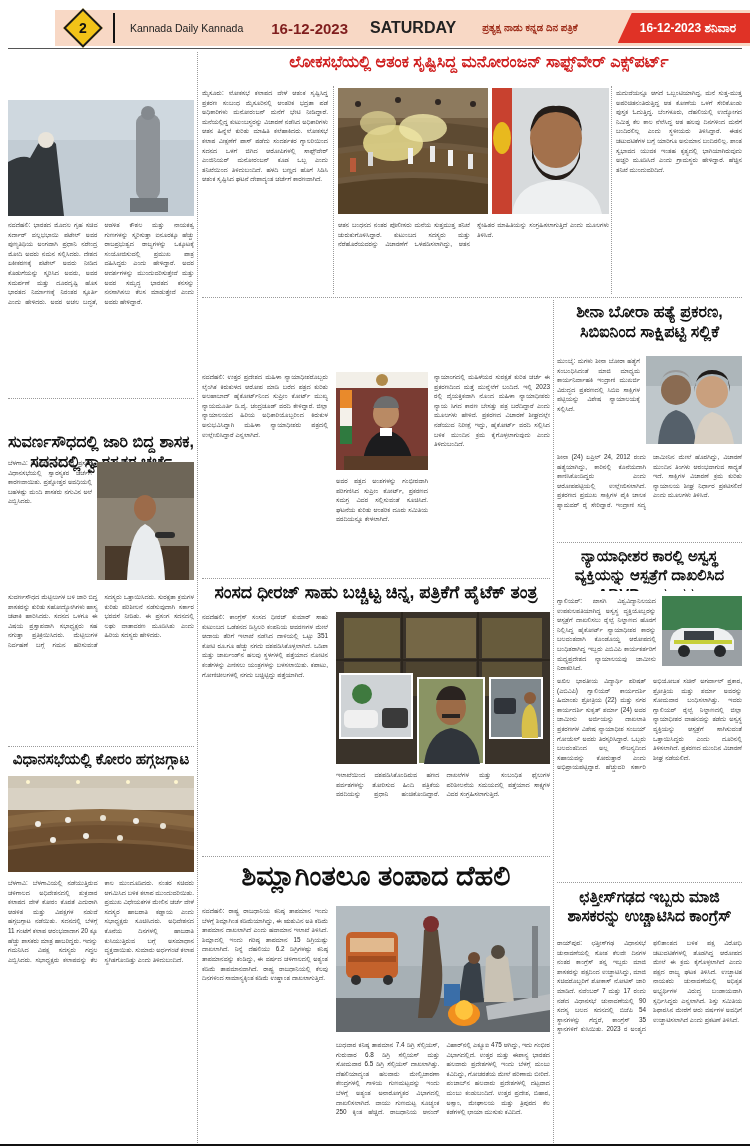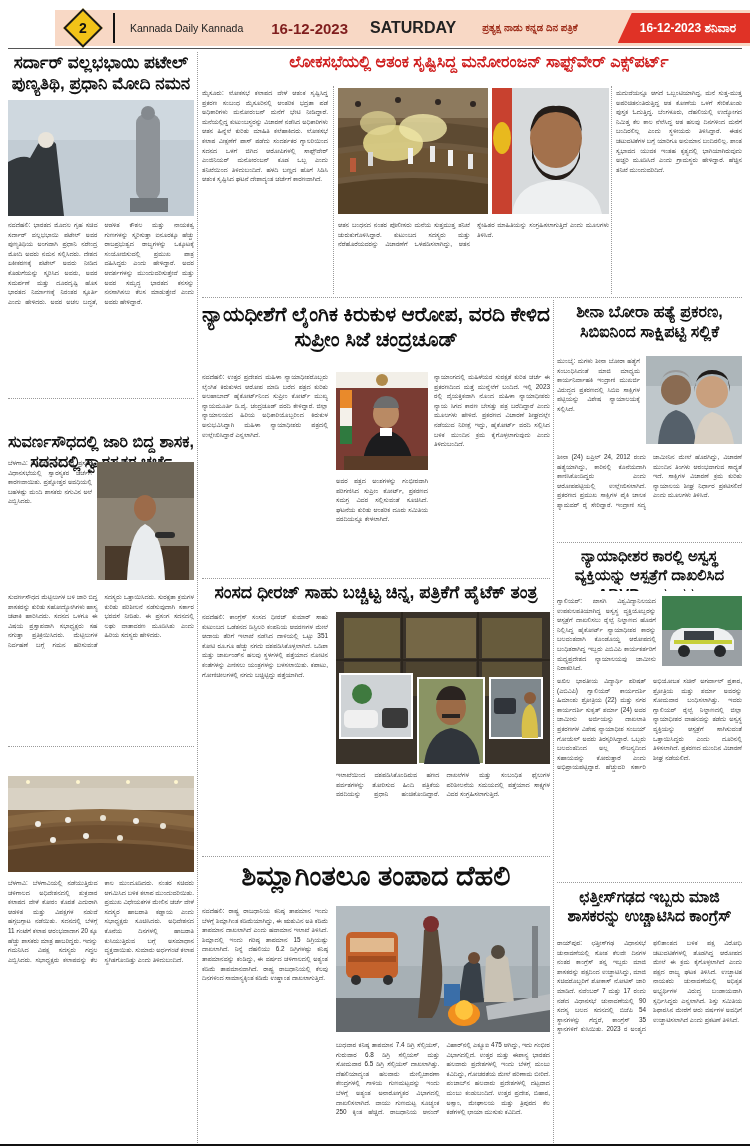--- a/index.html
+++ b/index.html
@@ -51,21 +51,20 @@
     <span class="mast-tag">ಪ್ರತ್ಯಕ್ಷ ನಾಡು ಕನ್ನಡ ದಿನ ಪತ್ರಿಕೆ</span>
     <div id="mast-banner">16-12-2023 ಶನಿವಾರ</div>
   </div>
   <div class="abs rule" style="left:8px;right:8px;top:48px;height:1px;"></div>
 
   <div class="abs dotv" style="left:197px;top:52px;height:1091px;"></div>
   <div class="abs dotv" style="left:553px;top:300px;height:843px;"></div>
   <div class="abs dotv" style="left:333px;top:86px;height:208px;"></div>
   <div class="abs dotv" style="left:611px;top:86px;height:208px;"></div>
 
-  <div class="abs hl" style="left:8px;top:52px;width:186px;height:44px;font-size:17px;">ಸರ್ದಾರ್ ವಲ್ಲಭಭಾಯಿ ಪಟೇಲ್ ಪುಣ್ಯತಿಥಿ, ಪ್ರಧಾನಿ ಮೋದಿ ನಮನ</div>
 
   <div class="abs photo" style="left:8px;top:100px;width:186px;height:116px;">
     <svg viewBox="0 0 186 116" preserveAspectRatio="none">
       <rect width="186" height="116" fill="#c2ccd4"></rect>
       <rect width="186" height="40" fill="#cfd8df"></rect>
       <rect x="128" y="14" width="24" height="86" rx="9" fill="#8e9398"></rect>
       <circle cx="140" cy="13" r="7" fill="#84898e"></circle>
       <rect x="122" y="98" width="38" height="14" fill="#70767b"></rect>
       <path d="M0,116 L0,62 Q14,54 22,58 L30,44 Q40,34 48,44 L56,116 Z" fill="#33383c"></path>
       <circle cx="38" cy="40" r="8" fill="#e9e4da"></circle>
@@ -88,20 +87,21 @@
       <ellipse cx="48" cy="46" rx="11" ry="13" fill="#9c6b4a"></ellipse>
       <path d="M30,118 Q32,70 48,62 Q66,70 68,118 Z" fill="#e9ecee"></path>
       <rect x="58" y="70" width="20" height="6" rx="3" fill="#2c2c2c"></rect>
     </svg>
   </div>
 
   <div class="abs bd c2" style="left:8px;top:592px;width:186px;height:150px;">ಸುವರ್ಣಸೌಧದ ಮೆಟ್ಟಿಲುಗಳ ಬಳಿ ಜಾರಿ ಬಿದ್ದ ಶಾಸಕರನ್ನು ಕುರಿತು ಸಹೋದ್ಯೋಗಿಗಳು ಹಾಸ್ಯ ಚಟಾಕಿ ಹಾರಿಸಿದರು. ಸದನದ ಒಳಗೂ ಈ ವಿಷಯ ಪ್ರಸ್ತಾಪವಾಗಿ ಸಭಾಧ್ಯಕ್ಷರು ಸಹ ನಗುತ್ತಾ ಪ್ರತಿಕ್ರಿಯಿಸಿದರು. ಮೆಟ್ಟಿಲುಗಳ ನಿರ್ವಹಣೆ ಬಗ್ಗೆ ಗಮನ ಹರಿಸುವಂತೆ ಸದಸ್ಯರು ಒತ್ತಾಯಿಸಿದರು. ಸುರಕ್ಷತಾ ಕ್ರಮಗಳ ಕುರಿತು ಪರಿಶೀಲನೆ ನಡೆಸುವುದಾಗಿ ಸರ್ಕಾರ ಭರವಸೆ ನೀಡಿತು. ಈ ಪ್ರಸಂಗ ಸದನದಲ್ಲಿ ಲಘು ವಾತಾವರಣ ಮೂಡಿಸಿತು ಎಂದು ಹಿರಿಯ ಸದಸ್ಯರು ಹೇಳಿದರು.</div>
 
   <div class="abs doth" style="left:8px;top:746px;width:186px;"></div>
 
+  <div class="abs hl" style="left:8px;top:750px;width:186px;height:22px;font-size:15px;">ವಿಧಾನಸಭೆಯಲ್ಲಿ ಕೋರಂ ಹಗ್ಗಜಗ್ಗಾಟ</div>
 
   <div class="abs photo" style="left:8px;top:776px;width:186px;height:96px;">
     <svg viewBox="0 0 186 96" preserveAspectRatio="none">
       <rect width="186" height="96" fill="#d9d2c4"></rect>
       <rect y="34" width="186" height="62" fill="#7a5b3a"></rect>
       <path d="M0,40 Q93,26 186,40 L186,52 Q93,38 0,52 Z" fill="#8a6a44"></path>
       <path d="M0,56 Q93,42 186,56 L186,70 Q93,56 0,70 Z" fill="#6e4f30"></path>
       <path d="M0,74 Q93,60 186,74 L186,96 L0,96 Z" fill="#5d4228"></path>
       <circle cx="30" cy="48" r="3" fill="#f0ede6"></circle>
         <circle cx="60" cy="44" r="3" fill="#f0ede6"></circle>
@@ -159,21 +159,20 @@
       <path d="M20,126 Q24,94 64,92 Q104,94 110,126 Z" fill="#eef0f1"></path>
     </svg>
   </div>
 
   <div class="abs bd c2" style="left:338px;top:220px;width:271px;height:74px;">ಆತನ ಬಂಧನದ ನಂತರ ಪೊಲೀಸರು ಮನೆಯ ಸುತ್ತಮುತ್ತ ತನಿಖೆ ಚುರುಕುಗೊಳಿಸಿದ್ದಾರೆ. ಕುಟುಂಬದ ಸದಸ್ಯರು ಮತ್ತು ನೆರೆಹೊರೆಯವರನ್ನು ವಿಚಾರಣೆಗೆ ಒಳಪಡಿಸಲಾಗಿದ್ದು, ಆತನ ಸ್ನೇಹಿತರ ಮಾಹಿತಿಯನ್ನು ಸಂಗ್ರಹಿಸಲಾಗುತ್ತಿದೆ ಎಂದು ಮೂಲಗಳು ತಿಳಿಸಿವೆ.</div>
 
   <div class="abs bd" style="left:616px;top:88px;width:126px;height:206px;">ಮದುವೆಯನ್ನೂ ಆಗದೆ ಒಬ್ಬಂಟಿಯಾಗಿದ್ದ, ಮನೆ ಸುತ್ತ-ಮುತ್ತ ಅಪರಿಚಿತನಂತಿರುತ್ತಿದ್ದ ಆತ ಕೋಣೆಯ ಒಳಗೆ ಸೇರಿಕೊಂಡು ಪುಸ್ತಕ ಓದುತ್ತಿದ್ದ. ಬೆಂಗಳೂರು, ದೆಹಲಿಯಲ್ಲಿ ಉದ್ಯೋಗದ ನಿಮಿತ್ತ ಕೆಲ ಕಾಲ ನೆಲೆಸಿದ್ದ ಆತ ಹಲವು ದಿನಗಳಿಂದ ಮನೆಗೆ ಬಂದಿರಲಿಲ್ಲ ಎಂದು ಸ್ಥಳೀಯರು ತಿಳಿಸಿದ್ದಾರೆ. ಈತನ ಚಟುವಟಿಕೆಗಳ ಬಗ್ಗೆ ಯಾರಿಗೂ ಅನುಮಾನ ಬಂದಿರಲಿಲ್ಲ. ಶಾಂತ ಸ್ವಭಾವದ ಯುವಕ ಇಂತಹ ಕೃತ್ಯದಲ್ಲಿ ಭಾಗಿಯಾಗಿರುವುದು ಅಚ್ಚರಿ ಮೂಡಿಸಿದೆ ಎಂದು ಗ್ರಾಮಸ್ಥರು ಹೇಳಿದ್ದಾರೆ. ಹೆಚ್ಚಿನ ತನಿಖೆ ಮುಂದುವರಿದಿದೆ.</div>
 
   <div class="abs doth" style="left:202px;top:297px;width:540px;"></div>
 
-  <div class="abs hl" style="left:202px;top:302px;width:348px;height:62px;font-size:20px;">ನ್ಯಾಯಧೀಶೆಗೆ ಲೈಂಗಿಕ ಕಿರುಕುಳ ಆರೋಪ, ವರದಿ ಕೇಳಿದ ಸುಪ್ರೀಂ ಸಿಜೆ ಚಂದ್ರಚೂಡ್</div>
 
   <div class="abs bd" style="left:202px;top:372px;width:126px;height:202px;">ನವದೆಹಲಿ: ಉತ್ತರ ಪ್ರದೇಶದ ಮಹಿಳಾ ನ್ಯಾಯಾಧೀಶರೊಬ್ಬರು ಲೈಂಗಿಕ ಕಿರುಕುಳದ ಆರೋಪ ಮಾಡಿ ಬರೆದ ಪತ್ರದ ಕುರಿತು ಅಲಹಾಬಾದ್ ಹೈಕೋರ್ಟ್‌ನಿಂದ ಸುಪ್ರೀಂ ಕೋರ್ಟ್ ಮುಖ್ಯ ನ್ಯಾಯಮೂರ್ತಿ ಡಿ.ವೈ. ಚಂದ್ರಚೂಡ್ ವರದಿ ಕೇಳಿದ್ದಾರೆ. ಜಿಲ್ಲಾ ನ್ಯಾಯಾಲಯದ ಹಿರಿಯ ಅಧಿಕಾರಿಯೊಬ್ಬರಿಂದ ಕಿರುಕುಳ ಅನುಭವಿಸಿದ್ದಾಗಿ ಮಹಿಳಾ ನ್ಯಾಯಾಧೀಶರು ಪತ್ರದಲ್ಲಿ ಉಲ್ಲೇಖಿಸಿದ್ದಾರೆ ಎನ್ನಲಾಗಿದೆ.</div>
 
   <div class="abs photo" style="left:336px;top:372px;width:92px;height:98px;">
     <svg viewBox="0 0 92 98" preserveAspectRatio="none">
       <rect width="92" height="98" fill="#7a3c33"></rect>
       <rect width="92" height="16" fill="#f2efe8"></rect>
       <circle cx="46" cy="8" r="6" fill="#b08a4a"></circle>
       <rect x="4" y="18" width="12" height="54" fill="#e98a2b"></rect>
       <rect x="4" y="36" width="12" height="18" fill="#f4f1ea"></rect>

